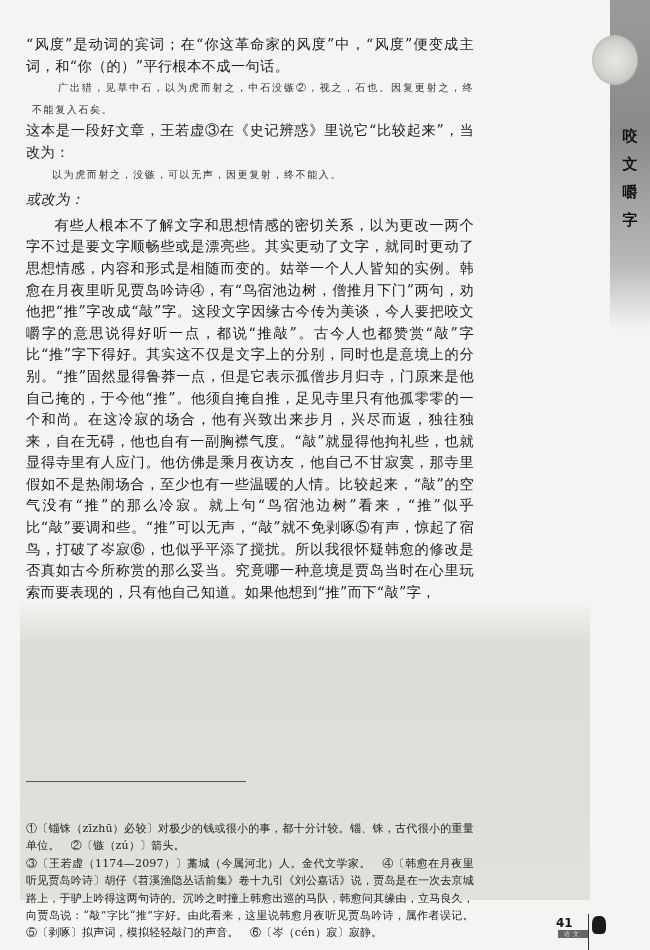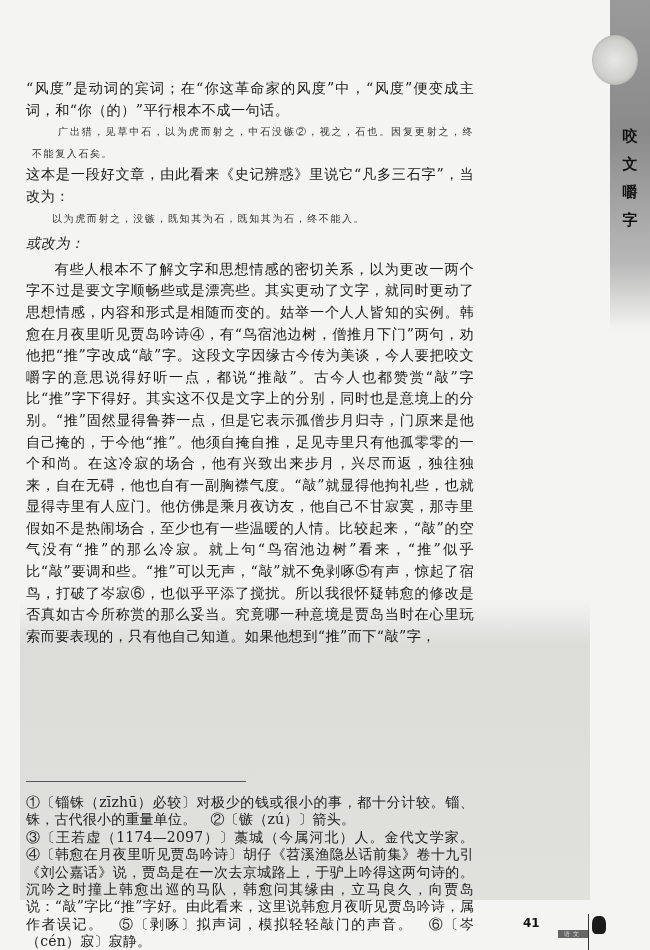--- a/index.html
+++ b/index.html
@@ -23,36 +23,36 @@
     border:1px solid #bdbdbb;
   }
   .side-title {
     position:absolute; right:6px; top:122px; width:28px;
     font-family:"DejaVu Sans","Liberation Sans",sans-serif; font-weight:bold;
     font-size:15px; color:#111; text-align:center; line-height:28px;
   }
   .side-title span { display:block; }
   .content {
     position:absolute; left:26px; top:34px; width:448px;
-    font-size:14.2px; line-height:21.6px; letter-spacing:0.4px;margin-top:44px;
+    font-size:14.2px; line-height:21.6px; letter-spacing:0.4px;
   }
   p { margin:0; text-align:justify; }
   p.indent { text-indent:2em; }
   p.quote { padding-left:2.6em; font-size:10px; letter-spacing:1.6px; color:#333; }
   p.quote.wrap { text-indent:2.6em; padding-left:0.6em; }
   .rule {
     position:absolute; left:26px; top:781px; width:220px; height:1px; background:#555;
   }
   .footnotes {
-    position:absolute; left:26px; top:794px; width:448px;
-    font-size:14px; line-height:17.4px; color:#222; letter-spacing:0.2px;
+    position:absolute; left:26px; top:820px; width:448px;
+    font-size:11px; line-height:17.4px; color:#222; letter-spacing:0.2px;
   }
   .footnotes p { text-align:justify; }
   .page-num {
-    position:absolute; left:523px; top:916px;
+    position:absolute; left:556px; top:916px;
     font-family:"DejaVu Sans","Liberation Sans",sans-serif;
     font-size:12px; color:#111; font-weight:bold;
   }
   .page-tag {
     position:absolute; left:558px; top:930px; width:30px; height:8px;
     background:#666; color:#ddd; font-size:6px; line-height:8px; text-align:center;
     font-family:"DejaVu Sans","Liberation Sans",sans-serif; letter-spacing:3px;
   }
   .page-vline { position:absolute; left:588px; top:914px; width:1px; height:36px; background:#333; }
   .page-mark {
@@ -71,22 +71,22 @@
 <div class="side-title">
   <span>咬</span>
   <span>文</span>
   <span>嚼</span>
   <span>字</span>
 </div>
 
 <div class="content">
   <p>“风度”是动词的宾词；在“你这革命家的风度”中，“风度”便变成主词，和“你（的）”平行根本不成一句话。</p>
   <p class="quote wrap">广出猎，见草中石，以为虎而射之，中石没镞②，视之，石也。因复更射之，终不能复入石矣。</p>
-  <p>这本是一段好文章，由此看来《史记辨惑》里说它“凡多三石字”，当改为：</p>
-  <p class="quote">以为虎而射之，没镞，既知其为石，既知其为石，终不能入。</p>
+  <p>这本是一段好文章，王若虚③在《史记辨惑》里说它“比较起来”，当改为：</p>
+  <p class="quote">以为虎而射之，没镞，可以无声，因更复射，终不能入。</p>
   <p style="margin-top:4px;margin-bottom:4px;font-style:italic;">或改为：</p>
   <p class="indent">有些人根本不了解文字和思想情感的密切关系，以为更改一两个字不过是要文字顺畅些或是漂亮些。其实更动了文字，就同时更动了思想情感，内容和形式是相随而变的。姑举一个人人皆知的实例。韩愈在月夜里听见贾岛吟诗④，有“鸟宿池边树，僧推月下门”两句，劝他把“推”字改成“敲”字。这段文字因缘古今传为美谈，今人要把咬文嚼字的意思说得好听一点，都说“推敲”。古今人也都赞赏“敲”字比“推”字下得好。其实这不仅是文字上的分别，同时也是意境上的分别。“推”固然显得鲁莽一点，但是它表示孤僧步月归寺，门原来是他自己掩的，于今他“推”。他须自掩自推，足见寺里只有他孤零零的一个和尚。在这冷寂的场合，他有兴致出来步月，兴尽而返，独往独来，自在无碍，他也自有一副胸襟气度。“敲”就显得他拘礼些，也就显得寺里有人应门。他仿佛是乘月夜访友，他自己不甘寂寞，那寺里假如不是热闹场合，至少也有一些温暖的人情。比较起来，“敲”的空气没有“推”的那么冷寂。就上句“鸟宿池边树”看来，“推”似乎比“敲”要调和些。“推”可以无声，“敲”就不免剥啄⑤有声，惊起了宿鸟，打破了岑寂⑥，也似乎平添了搅扰。所以我很怀疑韩愈的修改是否真如古今所称赏的那么妥当。究竟哪一种意境是贾岛当时在心里玩索而要表现的，只有他自己知道。如果他想到“推”而下“敲”字，</p>
 </div>
 
 <div class="rule"></div>
 
 <div class="footnotes">
   <p>①〔锱铢（zīzhū）必较〕对极少的钱或很小的事，都十分计较。锱、铢，古代很小的重量单位。　②〔镞（zú）〕箭头。</p>
   <p>③〔王若虚（1174—2097）〕藁城（今属河北）人。金代文学家。　④〔韩愈在月夜里听见贾岛吟诗〕胡仔《苕溪渔隐丛话前集》卷十九引《刘公嘉话》说，贾岛是在一次去京城路上，于驴上吟得这两句诗的。沉吟之时撞上韩愈出巡的马队，韩愈问其缘由，立马良久，向贾岛说：“敲”字比“推”字好。由此看来，这里说韩愈月夜听见贾岛吟诗，属作者误记。　⑤〔剥啄〕拟声词，模拟轻轻敲门的声音。　⑥〔岑（cén）寂〕寂静。</p>
 </div>

